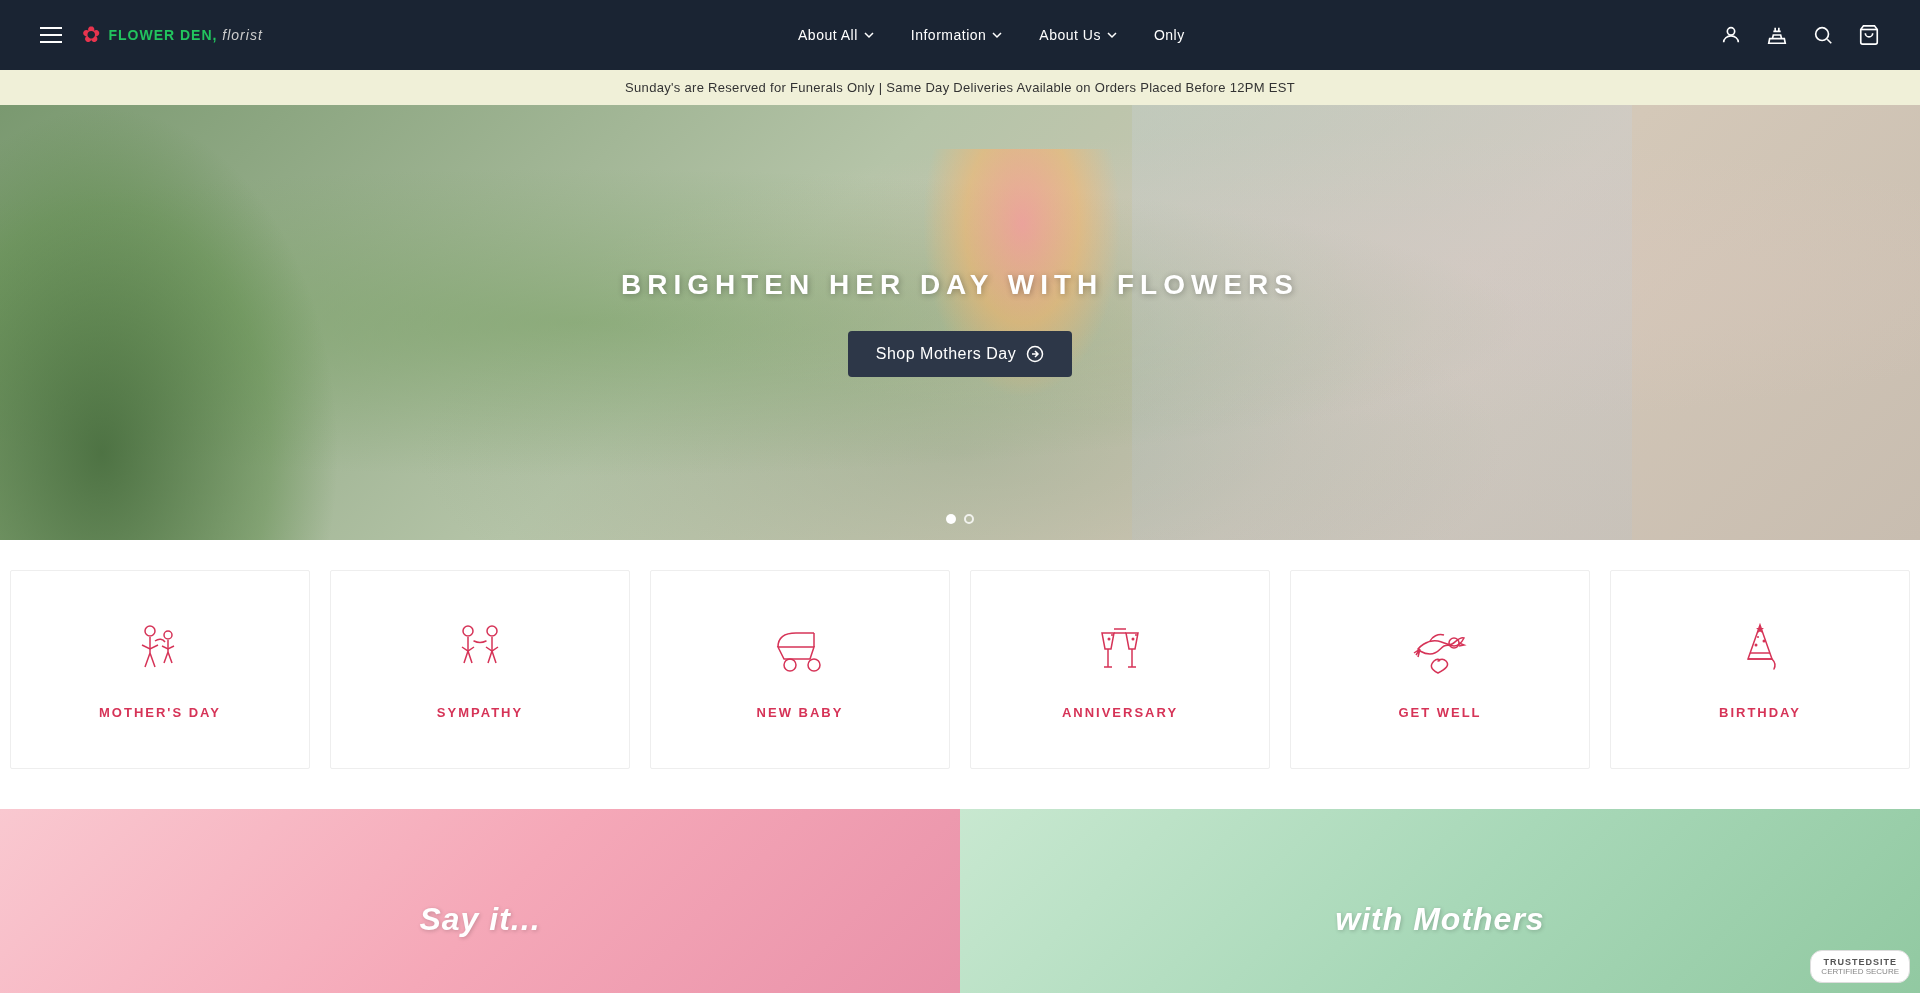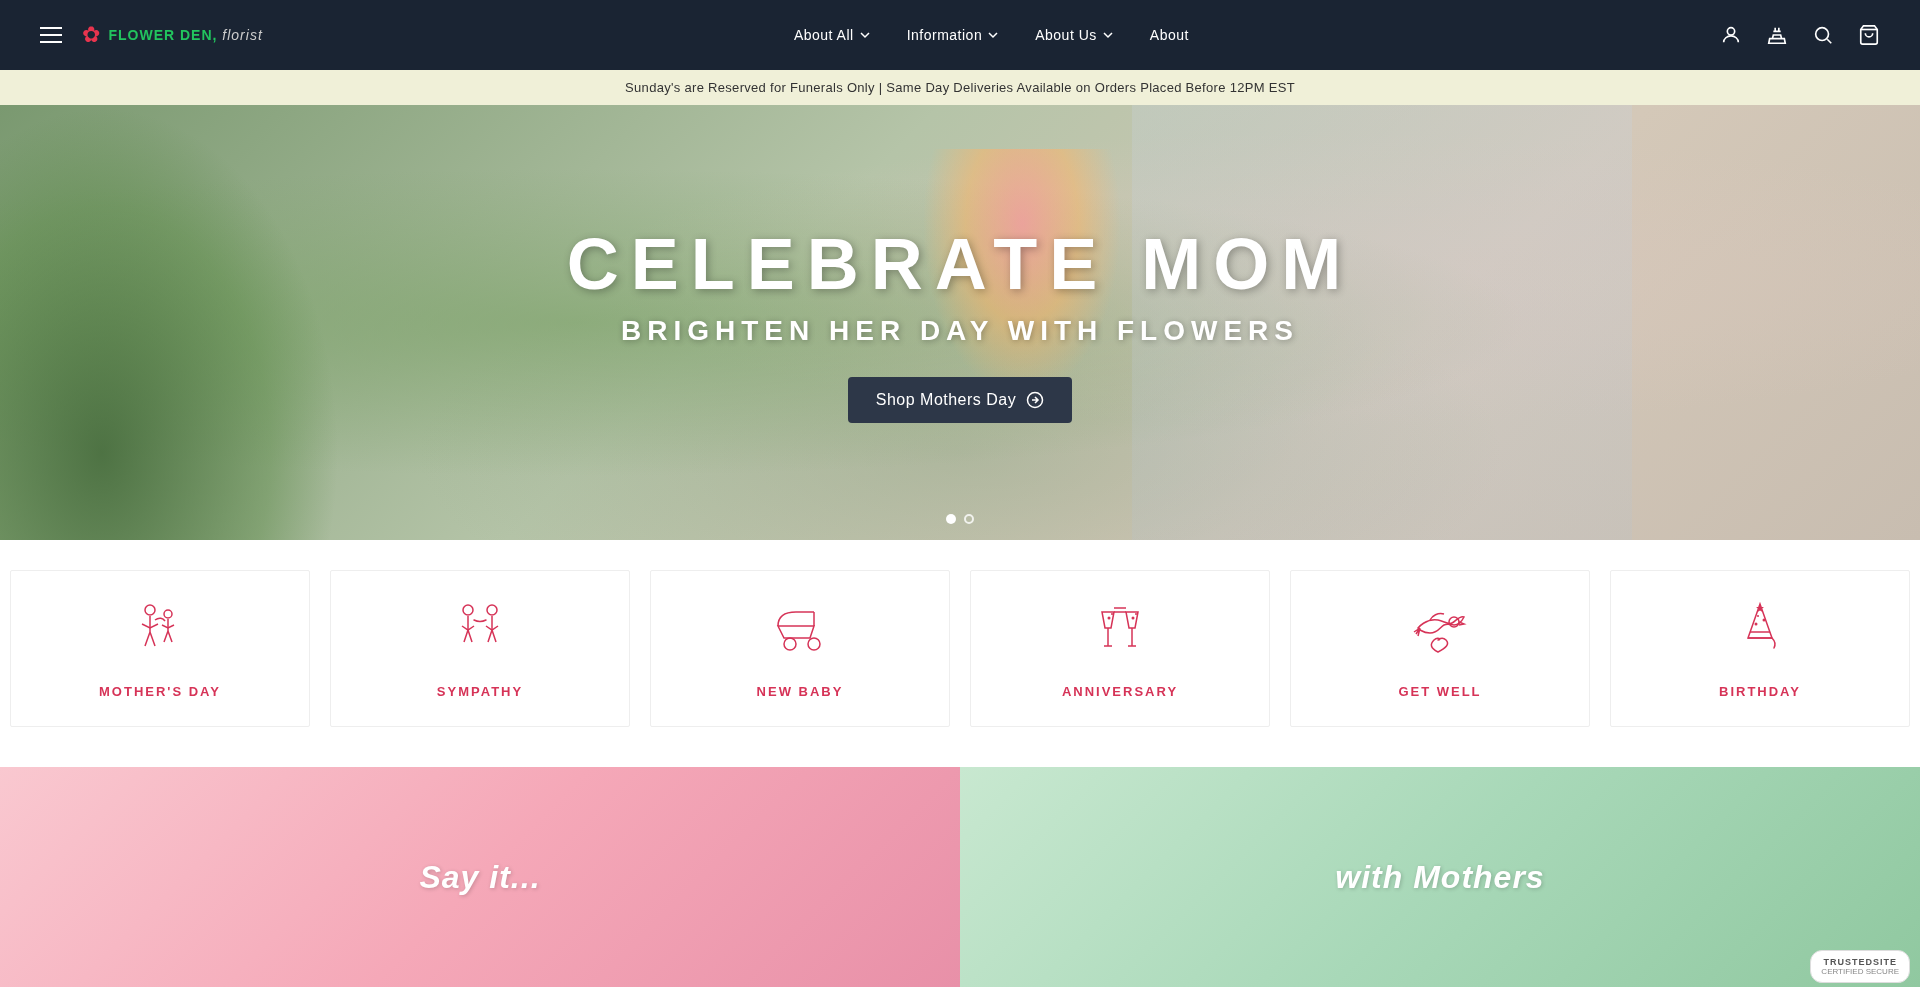--- a/index.html
+++ b/index.html
@@ -161,21 +161,21 @@
       grid-template-columns: repeat(6, 1fr);
       gap: 0;
       padding: 20px 0;
       background: #fff;
     }
     .category-card {
       display: flex;
       flex-direction: column;
       align-items: center;
       justify-content: center;
-      padding: 27px 20px;
+      padding: 48px 20px;
       border: 1px solid #eee;
       cursor: pointer;
       transition: box-shadow 0.2s;
       gap: 18px;
       margin: 10px;
       border-radius: 2px;
     }
     .cat-icon { color: #d63357; }
     .cat-label {
       font-size: 13px;
@@ -274,21 +274,21 @@
           <path d="M2 4l4 4 4-4" stroke="#fff" stroke-width="1.5" fill="none"></path>
         </svg>
     </a>
     <a class="nav-link" href="#">
       <span>About Us</span>
       <svg viewBox="0 0 12 12">
           <path d="M2 4l4 4 4-4" stroke="#fff" stroke-width="1.5" fill="none"></path>
         </svg>
     </a>
     <a class="nav-link" href="#">
-      <span>About</span>
+      <span>Only</span>
     </a>
   </div>
 
   <div class="nav-right">
     <div class="nav-icon">
       <svg width="22" height="22" viewBox="0 0 24 24" fill="none" stroke="#fff" stroke-width="1.8">
         <circle cx="12" cy="8" r="4"></circle>
           <path d="M4 20c0-4 3.6-7 8-7s8 3 8 7"></path>
       </svg>
     </div>
@@ -317,21 +317,20 @@
   <span>Sunday's are Reserved for Funerals Only | Same Day Deliveries Available on Orders Placed Before 12PM EST</span>
 </div>
 
 <section class="hero">
   <div class="hero-canvas"></div>
   <div class="plant-left"></div>
   <div class="flowers-center"></div>
   <div class="person-area"></div>
 
   <div class="hero-content">
-    <h1 class="hero-title">CELEBRATE MOM</h1>
     <h2 class="hero-subtitle">BRIGHTEN HER DAY WITH FLOWERS</h2>
     <button class="hero-btn">
       <span>Shop Mothers Day</span>
       <svg width="18" height="18" viewBox="0 0 24 24" fill="none" stroke="#fff" stroke-width="2">
         <circle cx="12" cy="12" r="10"></circle>
           <path d="M12 8l4 4-4 4M8 12h8"></path>
       </svg>
     </button>
   </div>
 

